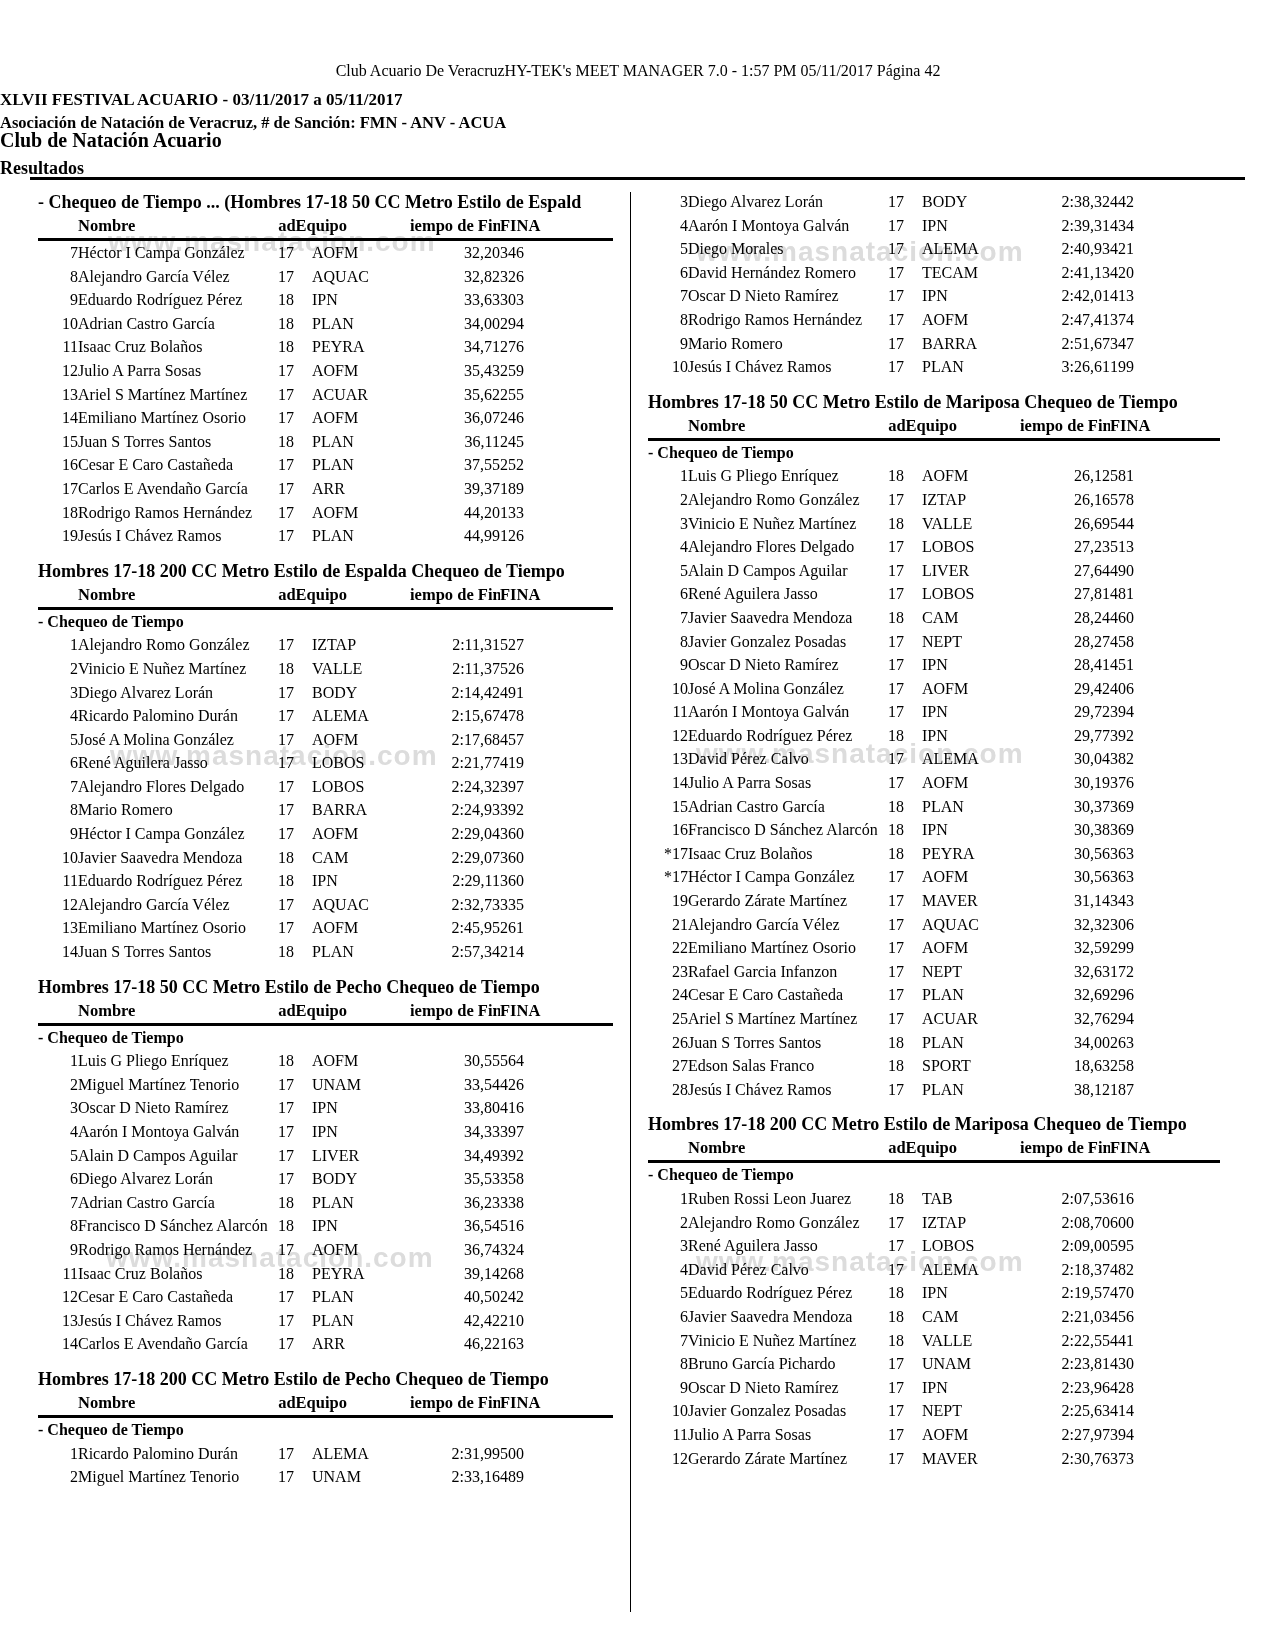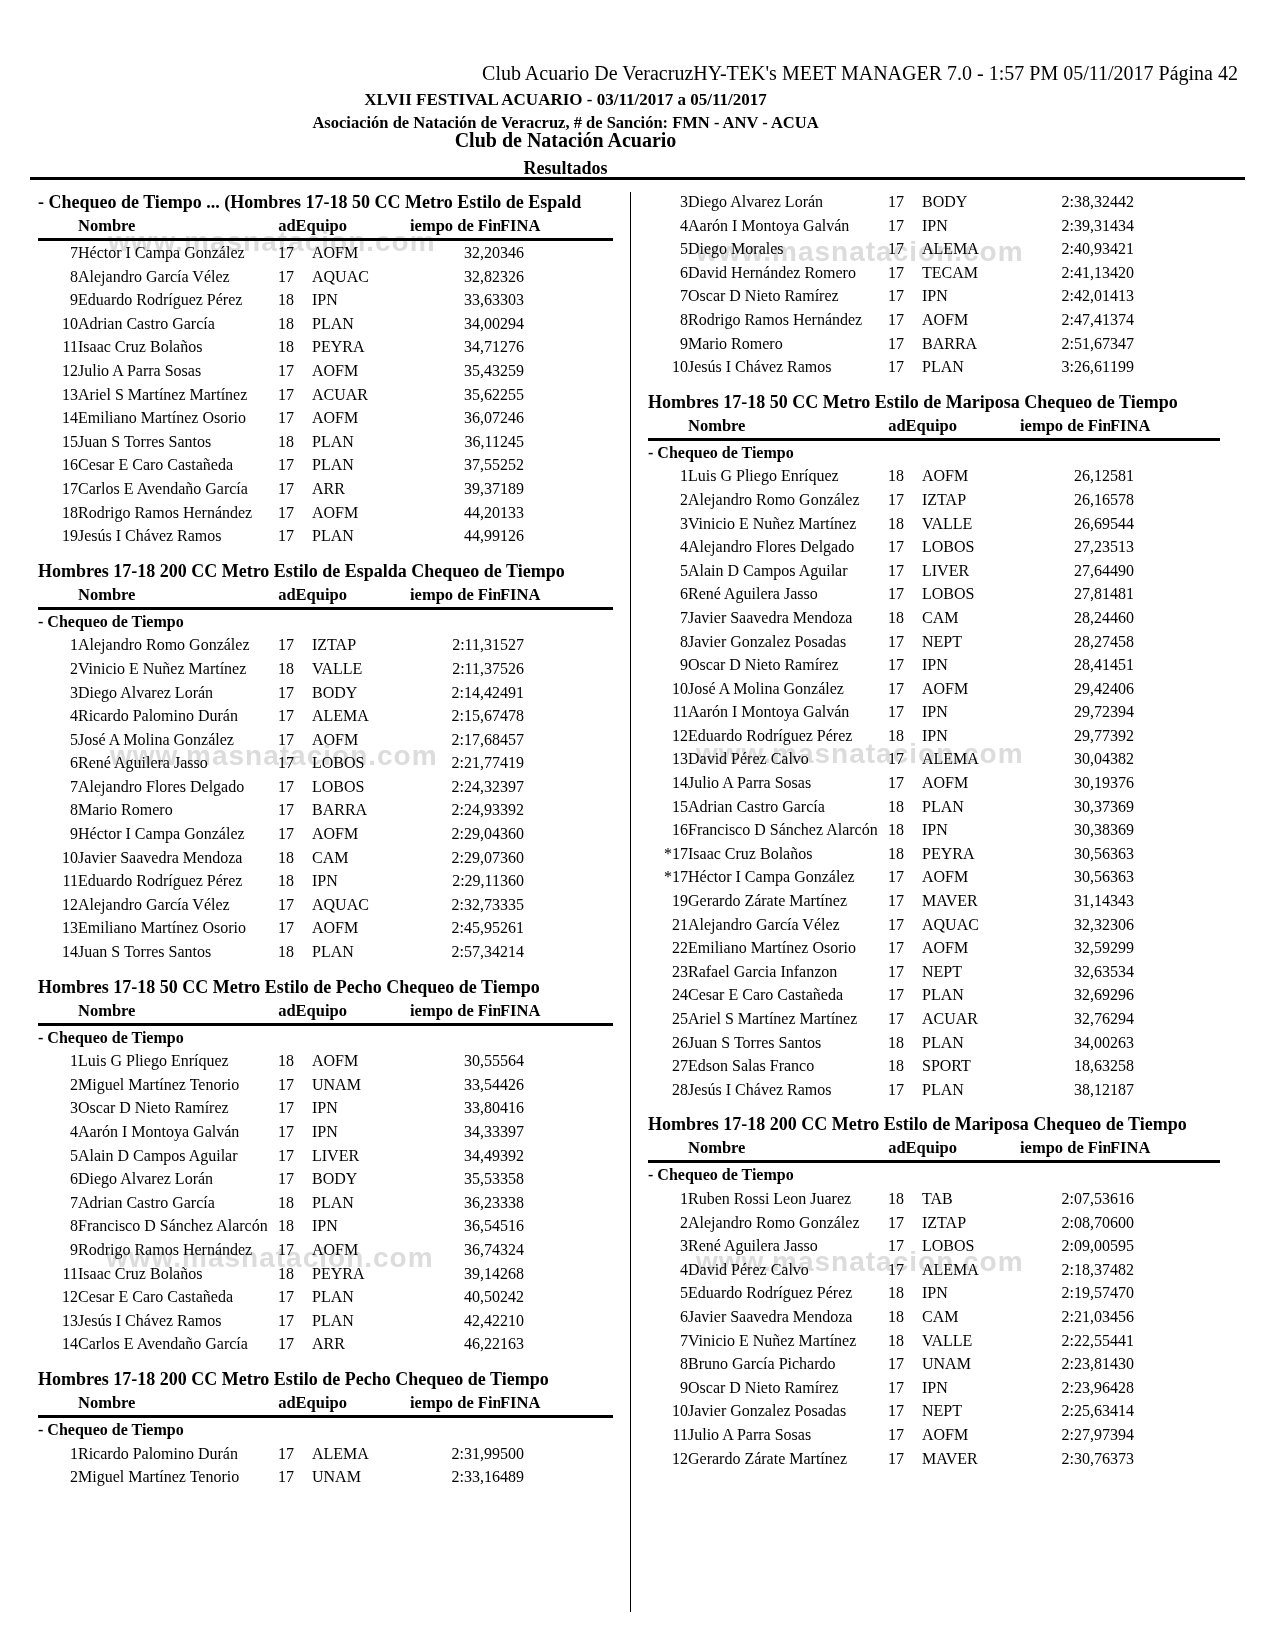--- a/index.html
+++ b/index.html
@@ -2,22 +2,22 @@
 <html><head>
 <meta charset="utf-8">
 <style>
   html,body { margin:0; padding:0; background:#ffffff; }
   .page {
     position:relative; width:1275px; height:1650px; background:#fff;
     font-family:"Liberation Serif", serif; color:#000; overflow:hidden;
   }
   
   .hdr-row { position:absolute; top:62px; left:38px; width:1200px;
-    display:flex; justify-content:flex-end; font-size:20px; }
-  .hdr-center { position:absolute; left:0; width:1083px; text-align:center; font-weight:bold;padding-left:24px; }
+    display:flex; justify-content:center; font-size:16px; }
+  .hdr-center { position:absolute; left:0; width:1083px; font-weight:bold; }
   .hc1 { top:90px;  font-size:17px; }
   .hc2 { top:113px; font-size:16.5px; }
   .hc3 { top:129px; font-size:20px; }
   .hc4 { top:158px; font-size:18px; }
   .rule-thick { position:absolute; top:177px; left:30px; width:1215px; height:3px; background:#000; }
   .v-divider { position:absolute; left:630px; top:192px; width:1px; height:1420px; background:#000; }
 
   
   .wm { position:absolute; font-family:"Liberation Sans", sans-serif;
     font-size:28px; font-weight:bold; color:#dcdcdc; letter-spacing:1px; z-index:0; }
@@ -769,21 +769,21 @@
               <td class="c-team">AOFM</td>
               <td class="c-time">32,59</td>
               <td class="c-fina">299</td>
             </tr>
             <tr>
               <td class="c-rank">23</td>
               <td class="c-name">Rafael Garcia Infanzon</td>
               <td class="c-age">17</td>
               <td class="c-team">NEPT</td>
               <td class="c-time">32,63</td>
-              <td class="c-fina">534</td>
+              <td class="c-fina">172</td>
             </tr>
             <tr>
               <td class="c-rank">24</td>
               <td class="c-name">Cesar E Caro Castañeda</td>
               <td class="c-age">17</td>
               <td class="c-team">PLAN</td>
               <td class="c-time">32,69</td>
               <td class="c-fina">296</td>
             </tr>
             <tr>

